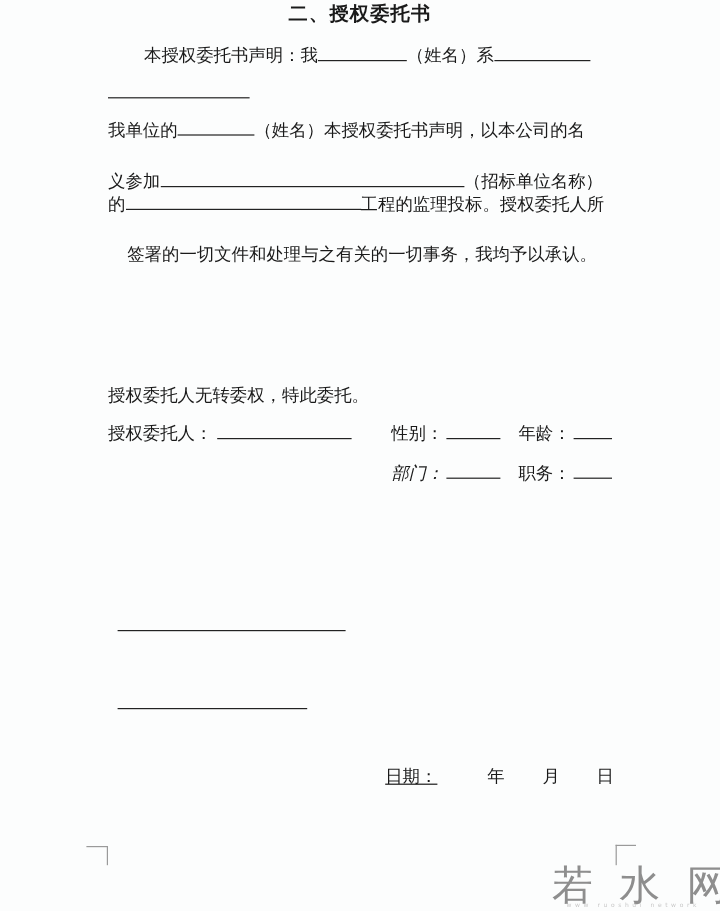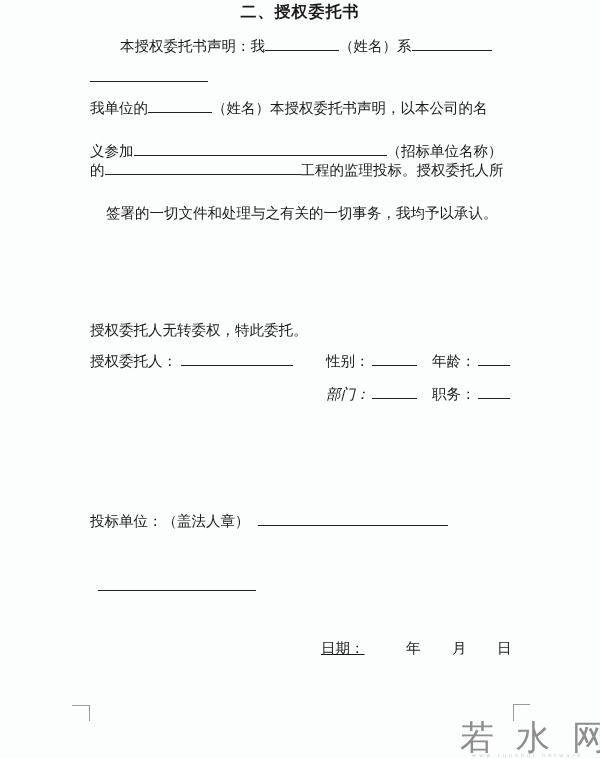--- a/index.html
+++ b/index.html
@@ -59,21 +59,21 @@
   </div>
 
   <div class="abs line" style="left:326px; top:384px;font-style:italic;">
     <span>部门：</span><span class="blank" style="width:45px; margin-left:2px;"></span>
   </div>
   <div class="abs line" style="left:432px; top:384px;">
     <span>职务：</span><span class="blank" style="width:32px; margin-left:2px;"></span>
   </div>
 
   <div class="abs line" style="left:90px; top:511px;">
-    <span>投标单位：（盖法人章）</span><span class="blank" style="width:190px; margin-left:8px;"></span>
+    <span class="blank" style="width:190px; margin-left:8px;"></span>
   </div>
 
   <div class="abs line" style="left:90px; top:576px;">
     <span class="blank" style="width:158px; margin-left:8px;"></span>
   </div>
 
   <div class="abs line" style="left:321px; top:638px;text-decoration:underline;">日期：</div>
   <div class="abs line" style="left:406px; top:638px;">年</div>
   <div class="abs line" style="left:452px; top:638px;">月</div>
   <div class="abs line" style="left:497px; top:638px;">日</div>

